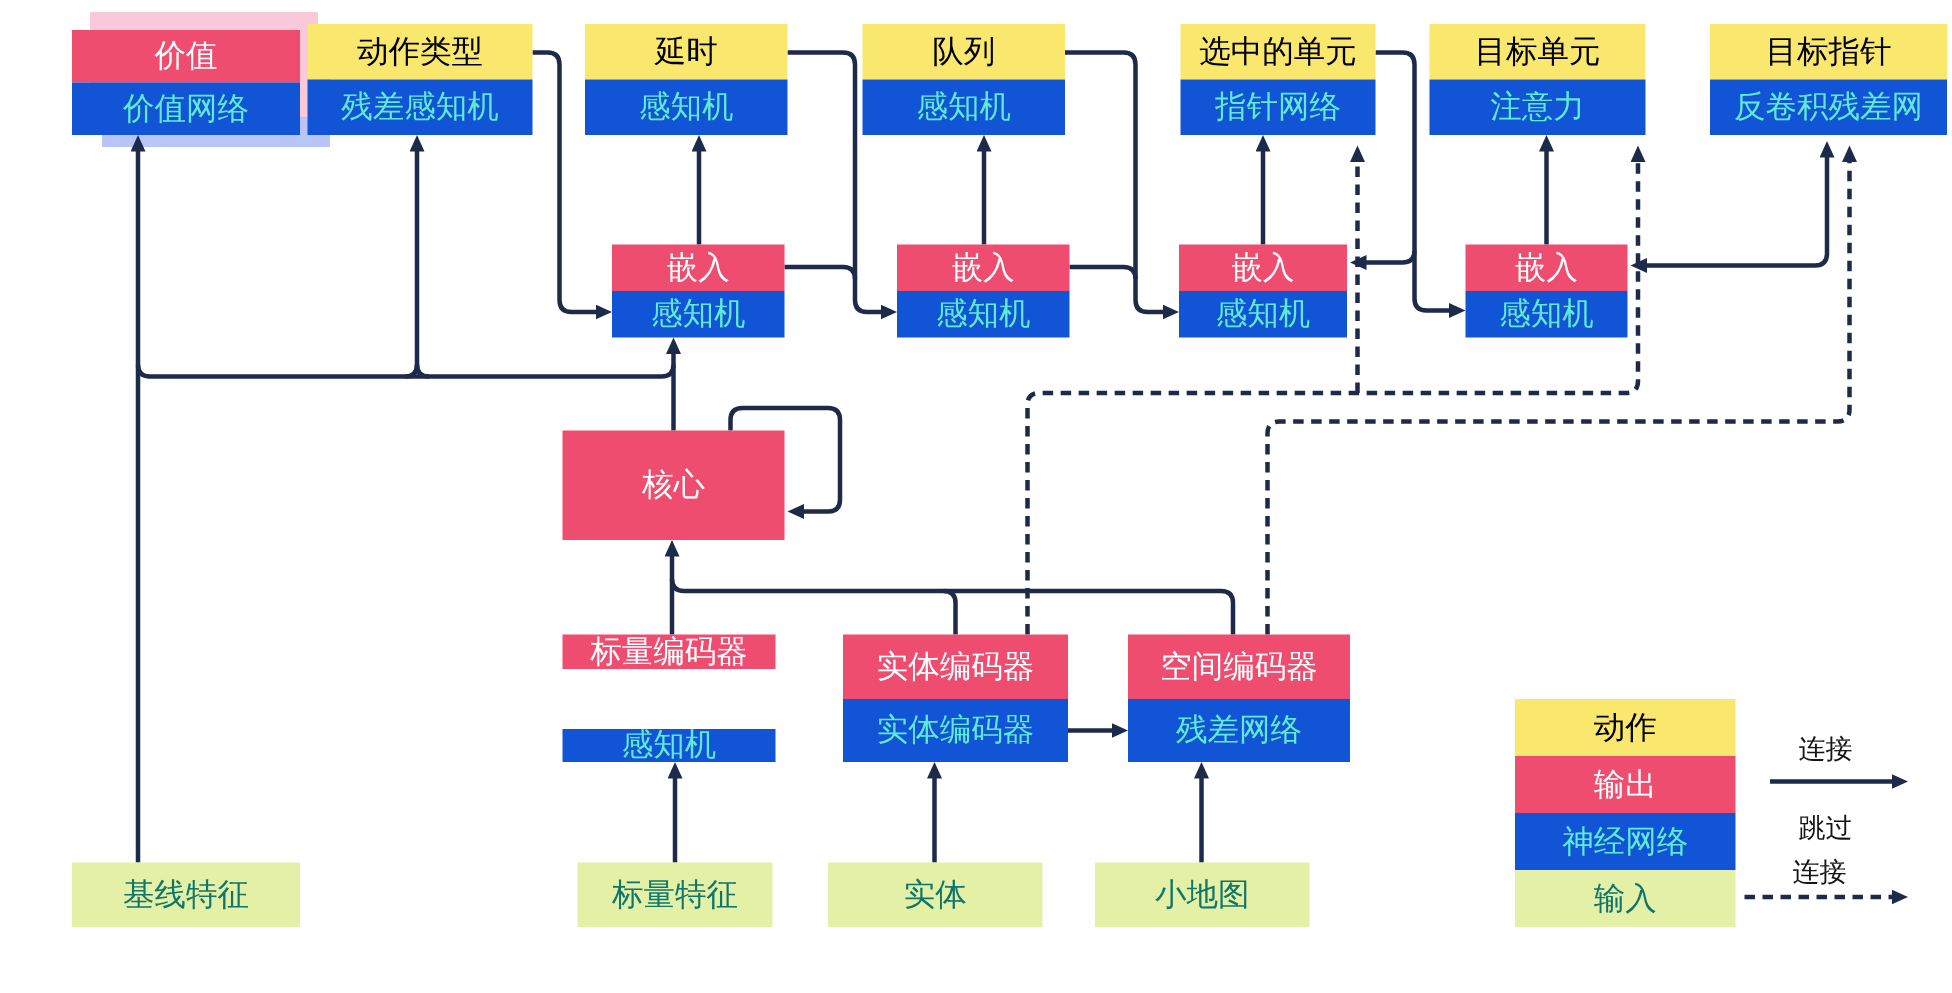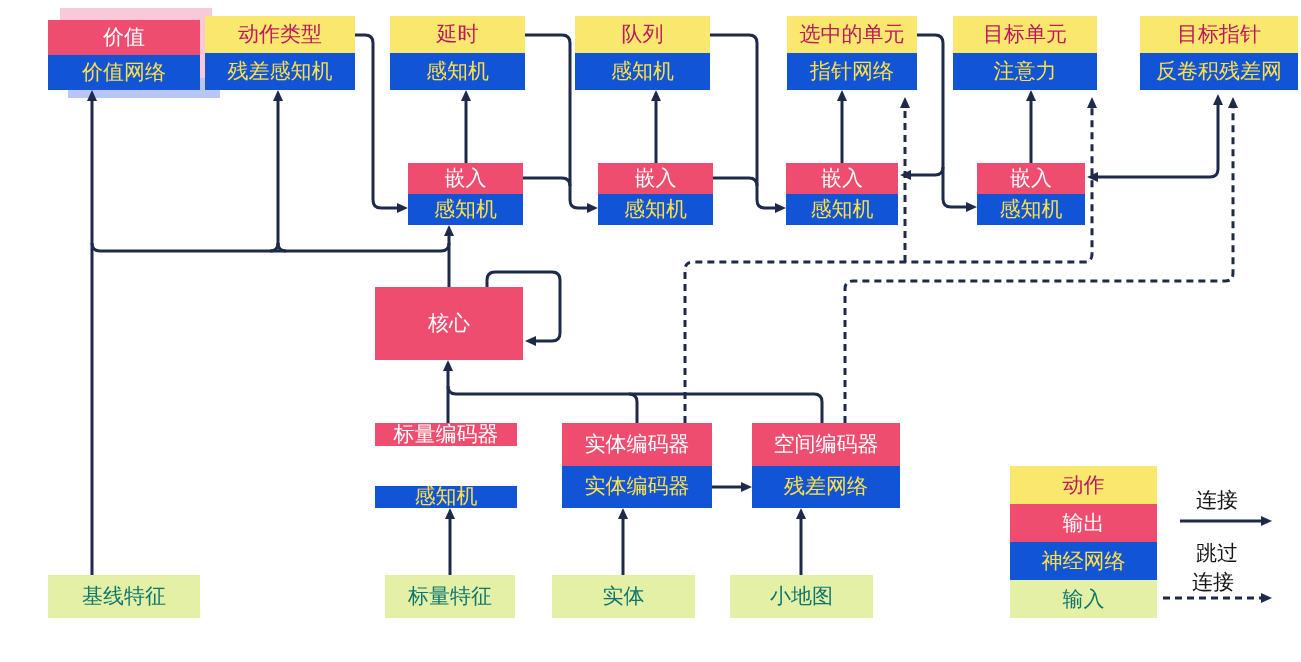--- a/index.html
+++ b/index.html
@@ -2,28 +2,28 @@
 <html style="--action: #F9E76E; --output: #EF4D6F; --network: #1254D6; --input: #E4F0A6; --line: #1E2A4A; --ghost_pink: #F9C9D9; --ghost_blue: #B7C6F7;"><head>
 <meta charset="utf-8">
 <style>
   html,body{margin:0;padding:0;background:#ffffff;}
   #stage{position:relative;width:1301px;height:662px;background:#fff;overflow:hidden;
          font-family:"Liberation Serif","DejaVu Serif",serif;padding-left:37px;}
   svg#edges{position:absolute;left:0;top:0;z-index:1;}
   .box{position:absolute;z-index:2;display:flex;flex-direction:column;}
   .half{flex:1;display:flex;align-items:center;justify-content:center;
         font-size:21px;line-height:1;white-space:nowrap;}
-  .t-action{background:var(--action,#F9E76E);color:#be185d;}
+  .t-action{background:var(--action,#F9E76E);color:#000000;}
   .t-output{background:var(--output,#EF4D6F);color:#ffffff;}
-  .t-network{background:var(--network,#1254D6);color:#fde047;}
+  .t-network{background:var(--network,#1254D6);color:#5eead4;}
   .t-input{background:var(--input,#E4F0A6);color:#0f766e;}
   .ghost{position:absolute;z-index:0;}
   .g-pink{background:var(--ghost_pink,#F9C9D9);}
   .g-blue{background:var(--ghost_blue,#B7C6F7);}
-  .legend-label{position:absolute;z-index:2;font-size:21px;color:#151515;
+  .legend-label{position:absolute;z-index:2;font-size:18px;color:#151515;
                 width:110px;text-align:center;line-height:1;}
   path.edge{stroke:var(--line,#1E2A4A);stroke-width:3;fill:none;}
   path.dashed{stroke-dasharray:7 5;}
 </style>
 </head>
 <body>
 
 <div id="stage">
 
   <div class="ghost g-blue" style="left:68px;top:26px;width:152px;height:72px;"></div>

